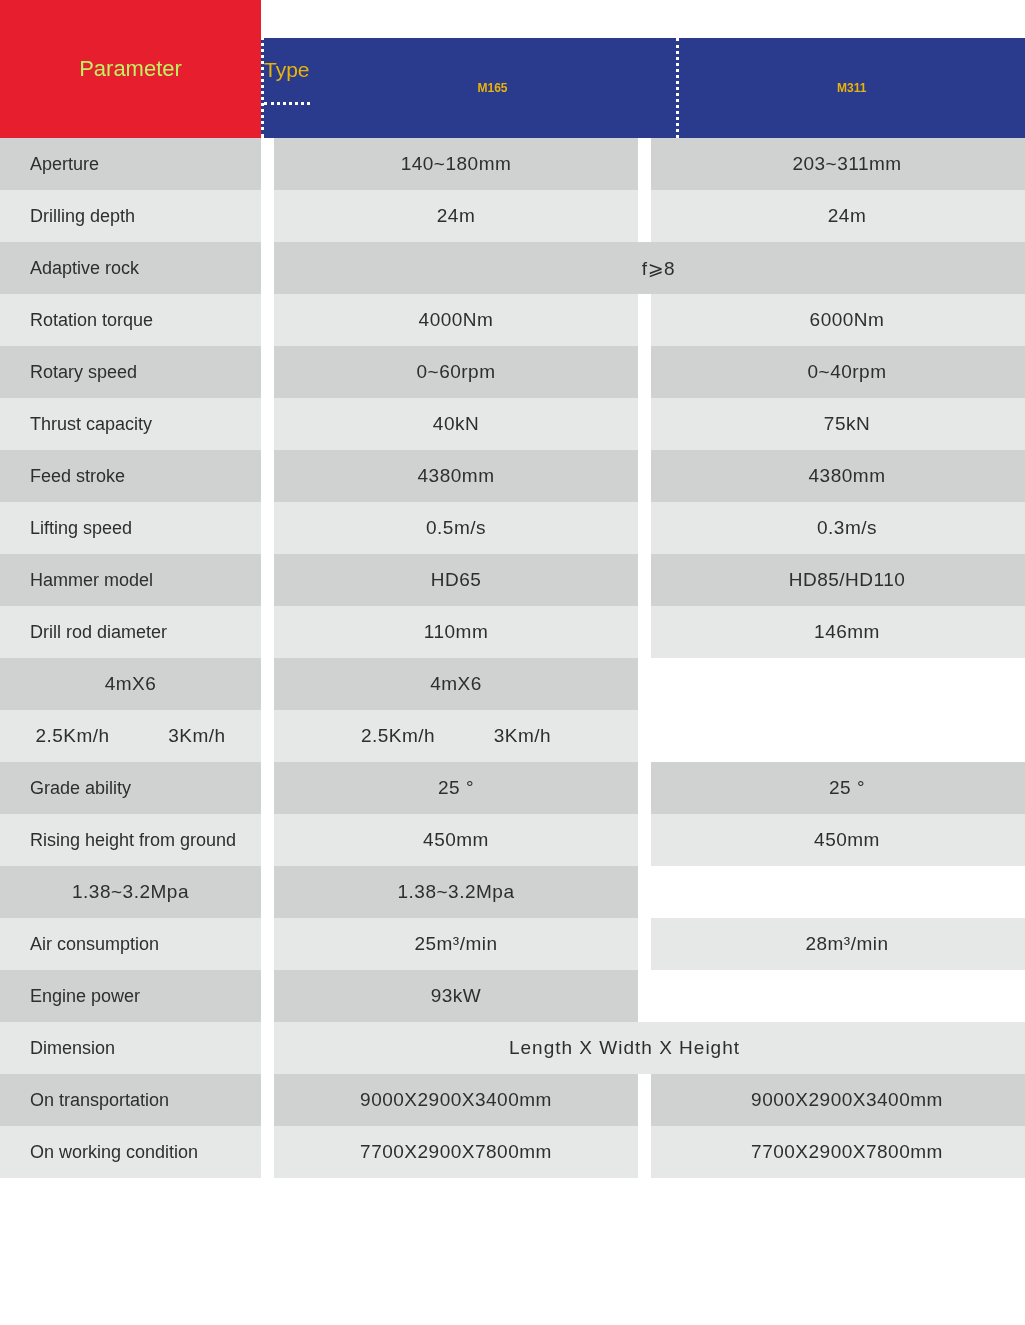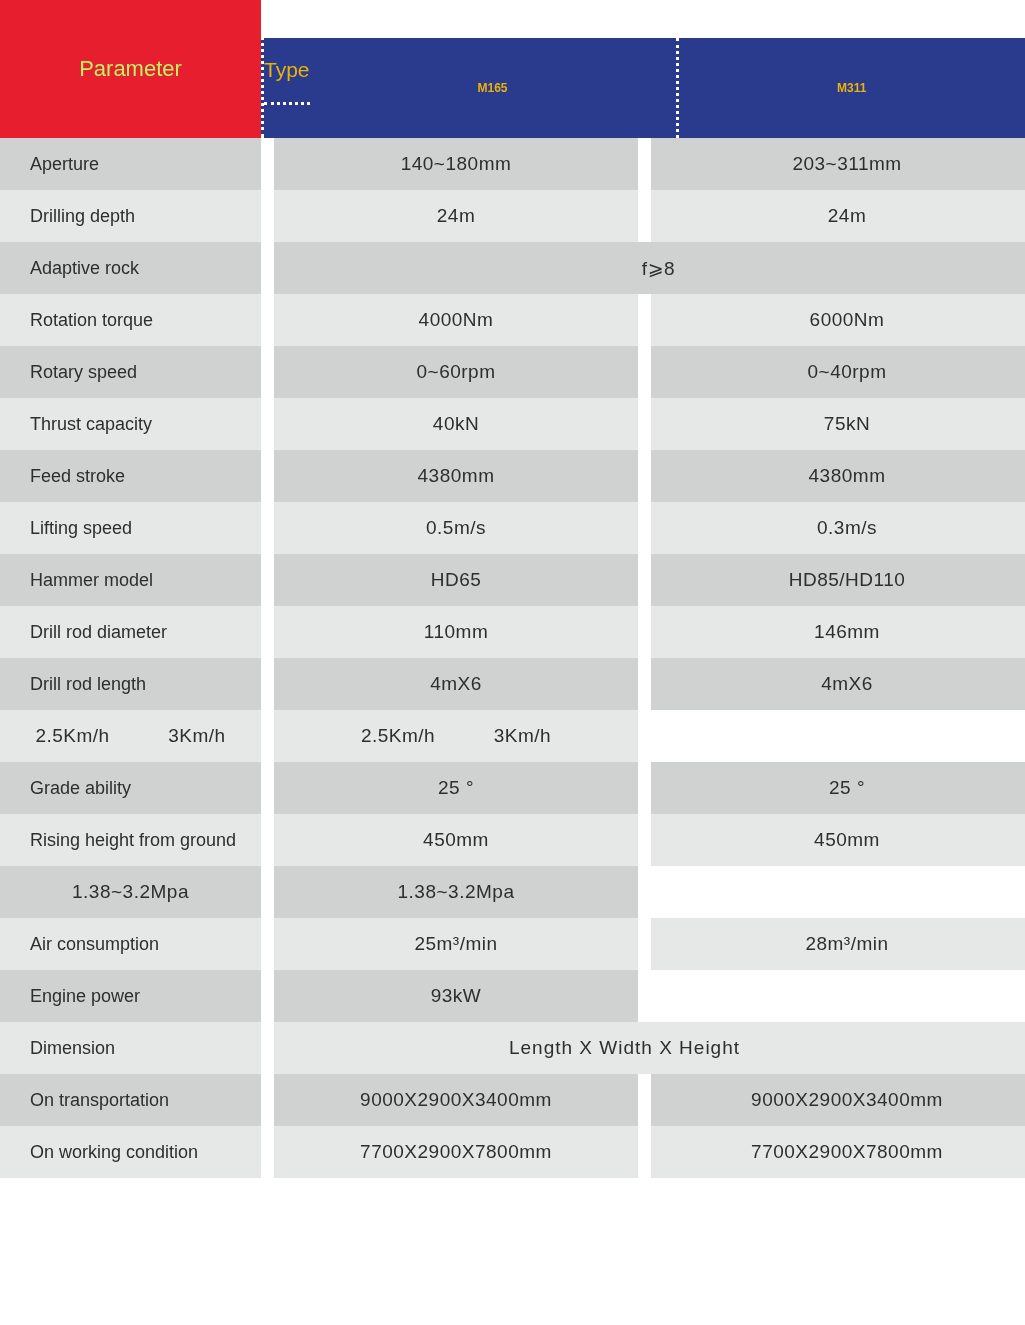--- a/index.html
+++ b/index.html
@@ -160,21 +160,20 @@
         <div class="cell param">Hammer model</div>
         <div class="cell value">HD65</div>
         <div class="cell value">HD85/HD110</div>
       </div>
       <div class="row light">
         <div class="cell param">Drill rod diameter</div>
         <div class="cell value">110mm</div>
         <div class="cell value">146mm</div>
       </div>
       <div class="row dark">
-        <div class="cell param">Drill rod length</div>
         <div class="cell value">4mX6</div>
         <div class="cell value">4mX6</div>
       </div>
       <div class="row light">
         <div class="cell value">2.5Km/h   3Km/h</div>
         <div class="cell value">2.5Km/h   3Km/h</div>
       </div>
       <div class="row dark">
         <div class="cell param">Grade ability</div>
         <div class="cell value">25 °</div>

